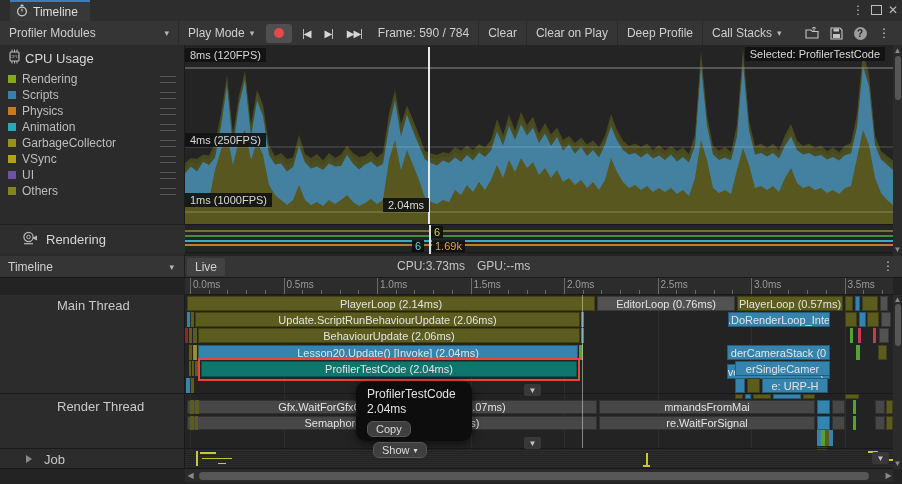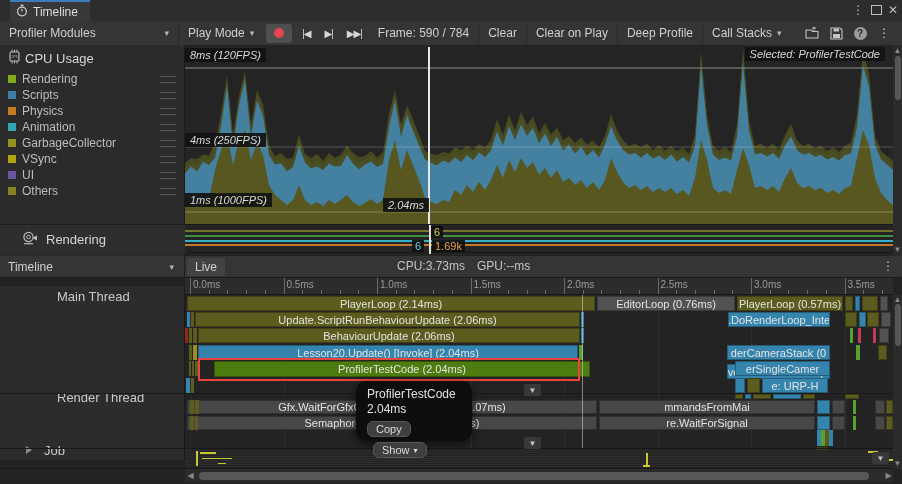--- a/index.html
+++ b/index.html
@@ -29,39 +29,39 @@
   #cpu-header{position:absolute;left:0;top:3px;width:185px;height:20px;display:flex;align-items:center;gap:3px;padding-left:7px;
               font-size:13px;color:#d6d6d6;}
   #module-items{position:absolute;left:0;top:26px;width:185px;}
   .mod-item{position:relative;height:16px;display:flex;align-items:center;gap:6px;padding-left:8px;font-size:12px;color:#bdbdbd;}
   .swatch{width:8px;height:8px;}
   .handle{position:absolute;right:9px;top:5px;width:16px;height:5px;border-top:1px solid #595959;border-bottom:1px solid #595959;}
   #rendering-header{position:absolute;left:0;top:179px;width:185px;height:30px;border-top:1px solid #1e1e1e;background:#2e2e2e;
                     display:flex;align-items:center;gap:8px;padding-left:22px;font-size:13px;color:#d6d6d6;box-sizing:border-box;}
   
   #cpu-chart-wrap{position:absolute;left:185px;top:45px;width:708px;height:179px;background:#242424;}
-  .chip{position:absolute;background:rgba(18,18,18,.92);color:#d8d8d8;font-size:11px;padding:1px 5px;white-space:nowrap;z-index:5;font-style:italic;}
+  .chip{position:absolute;background:rgba(18,18,18,.92);color:#d8d8d8;font-size:11px;padding:1px 5px;white-space:nowrap;z-index:5;}
   
   #render-chart{position:absolute;left:185px;top:224px;width:708px;height:29px;background:#242424;border-top:1px solid #191919;
                 border-bottom:1px solid #191919;box-sizing:border-box;}
   .mini-line{position:absolute;left:0;width:708px;height:2px;}
   .mini-chip{position:absolute;background:rgba(15,15,15,.92);font-size:11px;padding:0 3px;z-index:4;}
   
   #tl-header{position:absolute;left:0;top:256px;width:902px;height:22px;background:#353535;border-bottom:1px solid #1a1a1a;box-sizing:border-box;}
   #tl-dd{position:absolute;left:0;top:0;width:185px;height:22px;display:flex;align-items:center;justify-content:space-between;
          padding:0 10px 0 8px;font-size:12px;border-right:1px solid #1e1e1e;box-sizing:border-box;}
   #live-btn{position:absolute;left:187px;top:2px;height:18px;padding:0 8px;background:#424242;border-radius:2px;
             font-size:12px;color:#d0d0d0;display:flex;align-items:center;}
   #tl-stats{position:absolute;left:397px;top:3px;font-size:12px;color:#c3c3c3;display:flex;gap:12px;}
   
   #ruler{position:absolute;left:185px;top:278px;width:708px;height:17px;background:#2c2c2c;border-bottom:1px solid #191919;box-sizing:border-box;overflow:hidden;}
   .tick{position:absolute;bottom:0;width:1px;background:#6a6a6a;}
   .tick-label{position:absolute;top:1px;font-size:10px;color:#9b9b9b;white-space:nowrap;}
   
-  #tl-left{position:absolute;left:0;top:286px;width:185px;height:174px;background:#2c2c2c;border-right:1px solid #191919;box-sizing:border-box;}
+  #tl-left{position:absolute;left:0;top:295px;width:185px;height:174px;background:#2c2c2c;border-right:1px solid #191919;box-sizing:border-box;}
   .thread-label{position:absolute;font-size:13px;color:#c9c9c9;}
   #tl-body{position:absolute;left:185px;top:295px;width:708px;height:174px;background:#232323;overflow:hidden;}
   .vgrid{position:absolute;top:0;width:1px;height:174px;background:#2e2e2e;}
   .tl-bar{position:absolute;box-sizing:border-box;display:flex;align-items:center;justify-content:center;overflow:hidden;
           font-size:11px;color:#e3e3e3;white-space:nowrap;}
   .collapse-arrow{position:absolute;width:17px;height:12px;background:#383838;border-radius:2px;color:#c5c5c5;font-size:8px;
                   display:flex;align-items:center;justify-content:center;z-index:6;}
   #job-stripes{position:absolute;left:0;width:708px;height:18px;
                background:repeating-linear-gradient(to bottom,#2d2d2d 0,#2d2d2d 1px,#232323 1px,#232323 2px);}
   .job-mark{position:absolute;background:#c8c832;}
@@ -369,21 +369,21 @@
       <div class="tl-bar" style="left: 4px; top: 50px; width: 3px; height: 15px; background: rgb(92, 92, 30);"></div>
       <div class="tl-bar" style="left: 8px; top: 50px; width: 4px; height: 15px; background: rgb(157, 141, 38);"></div>
       <div class="tl-bar" style="left: 13px; top: 50px; width: 380px; height: 15px; background: rgb(53, 132, 173); border: 1px solid rgba(0, 0, 0, 0.3);">Lesson20.Update() [Invoke] (2.04ms)</div>
       <div class="tl-bar" style="left: 394px; top: 50px; width: 4px; height: 15px; background: rgb(88, 160, 50);"></div>
       <div class="tl-bar" style="left: 542px; top: 50px; width: 103px; height: 15px; background: rgb(53, 132, 173); border: 1px solid rgba(0, 0, 0, 0.3);">derCameraStack (0</div>
       <div class="tl-bar" style="left: 671px; top: 50px; width: 4px; height: 15px; background: rgb(88, 160, 50);"></div>
       <div class="tl-bar" style="left: 693px; top: 50px; width: 9px; height: 15px; background: rgb(92, 92, 30); border: 1px solid rgba(0, 0, 0, 0.3);"></div>
       <div class="tl-bar" style="left: 4px; top: 66px; width: 2px; height: 15px; background: rgb(92, 92, 30);"></div>
       <div class="tl-bar" style="left: 7px; top: 66px; width: 2px; height: 15px; background: rgb(92, 92, 30);"></div>
       <div class="tl-bar" style="left: 10px; top: 66px; width: 3px; height: 15px; background: rgb(92, 92, 30);"></div>
-      <div class="tl-bar" style="left: 29px; top: 66px; width: 376px; height: 16px; background: #4d7c0f; border: 1px solid rgba(0, 0, 0, 0.3);">ProfilerTestCode (2.04ms)</div>
+      <div class="tl-bar" style="left: 16px; top: 66px; width: 376px; height: 16px; background: #0f766e; border: 1px solid rgba(0, 0, 0, 0.3);">ProfilerTestCode (2.04ms)</div>
       <div class="tl-bar" style="left: 550px; top: 66px; width: 95px; height: 15px; background: rgb(53, 132, 173); border: 1px solid rgba(0, 0, 0, 0.3);">erSingleCamer</div>
       <div class="tl-bar" style="left: 1px; top: 83px; width: 4px; height: 15px; background: rgb(53, 132, 173);"></div>
       <div class="tl-bar" style="left: 6px; top: 83px; width: 3px; height: 15px; background: rgb(92, 92, 30);"></div>
       <div class="tl-bar" style="left: 550px; top: 83px; width: 10px; height: 15px; background: rgb(53, 132, 173); border: 1px solid rgba(0, 0, 0, 0.3);"></div>
       <div class="tl-bar" style="left: 562px; top: 83px; width: 13px; height: 15px; background: rgb(92, 92, 30); border: 1px solid rgba(0, 0, 0, 0.3);"></div>
       <div class="tl-bar" style="left: 577px; top: 83px; width: 66px; height: 15px; background: rgb(53, 132, 173); border: 1px solid rgba(0, 0, 0, 0.3);">e: URP-H</div>
       <div class="tl-bar" style="left: 550px; top: 99px; width: 8px; height: 5px; background: rgb(92, 92, 30); border: 1px solid rgba(0, 0, 0, 0.3);"></div>
       <div class="tl-bar" style="left: 560px; top: 99px; width: 6px; height: 5px; background: rgb(53, 132, 173); border: 1px solid rgba(0, 0, 0, 0.3);"></div>
       <div class="tl-bar" style="left: 568px; top: 99px; width: 18px; height: 5px; background: rgb(92, 92, 30); border: 1px solid rgba(0, 0, 0, 0.3);"></div>
       <div class="tl-bar" style="left: 588px; top: 99px; width: 28px; height: 5px; background: rgb(53, 132, 173); border: 1px solid rgba(0, 0, 0, 0.3);"></div>

